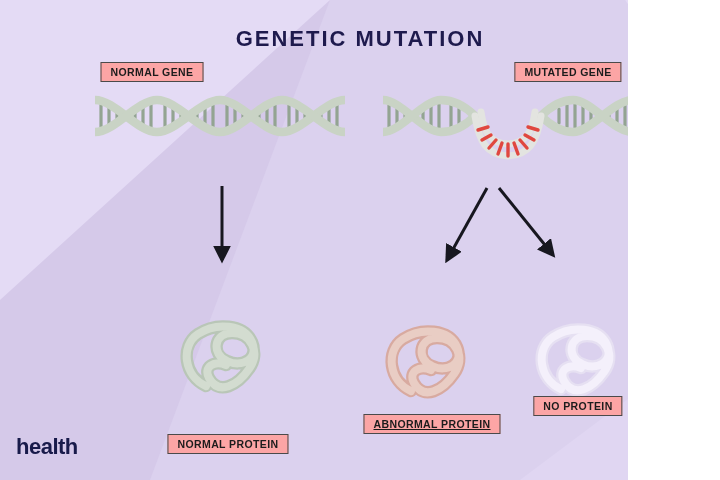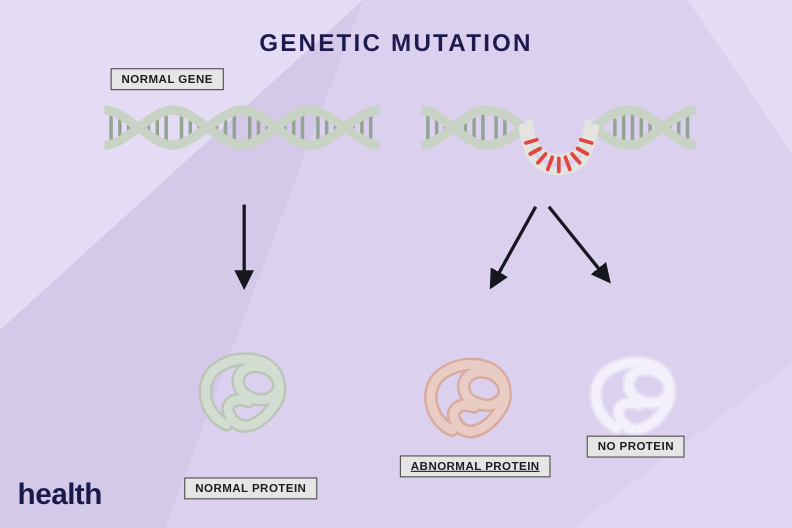--- a/index.html
+++ b/index.html
@@ -1,58 +1,59 @@
 <!DOCTYPE html>
 <html><head>
 <meta charset="utf-8">
 <style>
   html,body{margin:0;padding:0;}
   .canvas{
-    position:relative;width:720px;height:480px;overflow:hidden;
+    position:relative;width:628px;height:480px;overflow:hidden;
     background:#d5c9e9;font-family:"Liberation Sans",sans-serif;
   }
   .bg{position:absolute;left:0;top:0;width:720px;height:480px;}
   .title{
     position:absolute;top:26px;left:0;width:720px;text-align:center;
     font-size:22px;font-weight:800;letter-spacing:2px;color:#1e1a4d;
   }
   .tag{
     position:absolute;transform:translateX(-50%);
-    background:#e5e5e5;border:1px solid #4a4a4a;
+    background:#fca5a5;border:1px solid #4a4a4a;
     padding:3px 9px;font-size:10.5px;font-weight:bold;
     letter-spacing:.4px;color:#1c1c1c;white-space:nowrap;
   }
   .abs{position:absolute;}
   .strand{fill:none;stroke:#c9d3c5;stroke-width:8.5;stroke-linecap:round;}
   .strand-dip{fill:none;stroke:#e3e4e0;stroke-width:7;stroke-linecap:round;}
   .rung{stroke:#93a492;stroke-width:3.2;stroke-linecap:round;}
   .redrung{fill:none;stroke-width:3.4;stroke-linecap:round;}
   .arrowline{stroke:#17171f;stroke-width:3;}
   .pback{fill:none;stroke-width:12.5;stroke-linecap:round;stroke-linejoin:round;}
   .pfront{fill:none;stroke-width:8;stroke-linecap:round;stroke-linejoin:round;}
   .logo{
     position:absolute;left:16px;top:434px;
-    font-size:27px;font-weight:bold;letter-spacing:-.5px;color:#181a4a;text-align:center;
+    font-size:22px;font-weight:bold;letter-spacing:-.5px;color:#181a4a;text-align:center;
   }
 </style>
 </head>
 <body>
 
 <div class="canvas">
 
   <svg class="bg" viewBox="0 0 720 480">
     <polygon points="330,0 625,0 720,140 720,480 150,480" fill="#dbd1ee"></polygon>
     <polygon points="0,0 330,0 0,300" fill="#e4dbf5"></polygon>
     <polygon points="625,0 720,0 720,140" fill="#e4dbf5"></polygon>
     <polygon points="720,480 520,480 720,330" fill="#e0d6f2"></polygon>
   </svg>
 
   <div class="title">GENETIC MUTATION</div>
 
   <div class="tag" style="left:152px;top:62px;">NORMAL GENE</div>
+  <div class="tag" style="left:568px;top:62px;">MUTATED GENE</div>
 
   <svg class="abs" style="left:95px;top:86px;" width="250" height="60" viewBox="0 0 250 60">
     <g>
       <line class="rung" x1="6" y1="18" x2="6" y2="42"></line>
         <line class="rung" x1="14" y1="20" x2="14" y2="40"></line>
       <line class="rung" x1="22" y1="25" x2="22" y2="35"></line>
         <line class="rung" x1="40" y1="25" x2="40" y2="35"></line>
       <line class="rung" x1="48" y1="20" x2="48" y2="40"></line>
         <line class="rung" x1="56" y1="18" x2="56" y2="42"></line>
       <line class="rung" x1="70" y1="18" x2="70" y2="42"></line>

